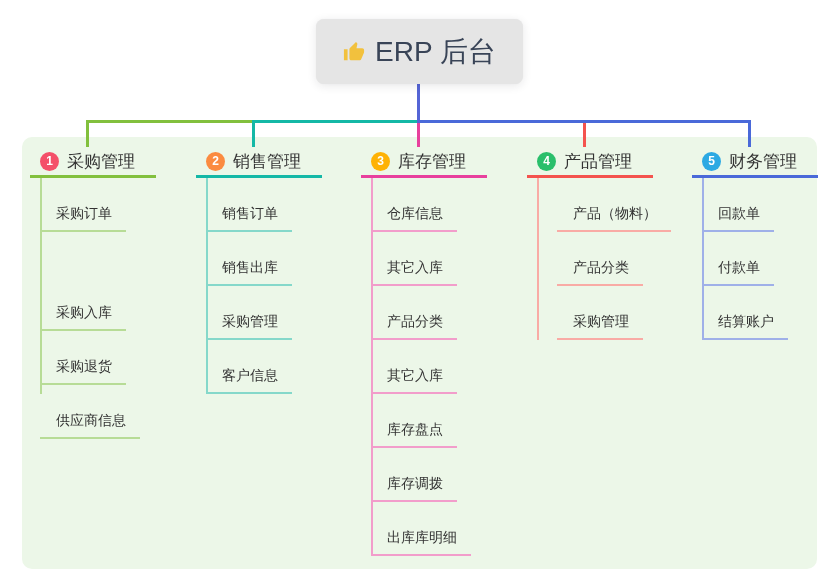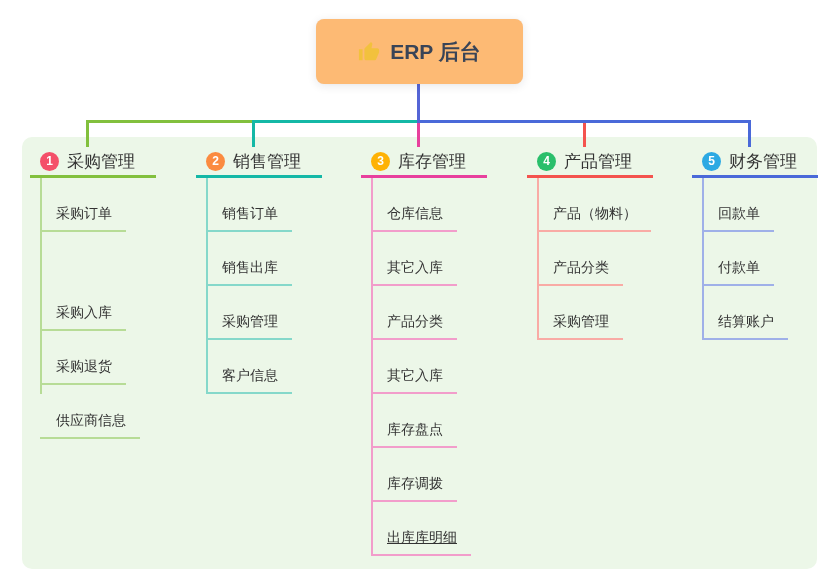--- a/index.html
+++ b/index.html
@@ -7,24 +7,24 @@
     position:relative;width:839px;height:588px;overflow:hidden;
     font-family:"Liberation Sans","DejaVu Sans",sans-serif;background:#ffffff;
   }
   .panel{
     position:absolute;left:22px;top:137px;width:795px;height:432px;
     border-radius:10px;
   }
   .seg{position:absolute;}
   .root-node{
     position:absolute;left:316px;top:19px;width:207px;height:65px;
-    background:#fdba74;border-radius:8px;
+    background:#e5e5e5;border-radius:8px;
     box-shadow:0 2px 10px rgba(29,33,41,0.10),0 0 1px rgba(0,0,0,0.06);
     display:flex;align-items:center;justify-content:center;gap:10px;
-    font-size:21px;font-weight:700;cursor:pointer;
+    font-size:28px;font-weight:400;cursor:pointer;
   }
   .root-icon{display:inline-flex;align-items:center;}
   .branch-title{
     position:absolute;height:28px;width:116px;box-sizing:content-box;
     display:flex;align-items:center;gap:8px;padding-left:10px;
     font-size:17px;color:#333333;cursor:pointer;white-space:nowrap;
   }
   .badge{
     width:19px;height:19px;border-radius:50%;flex:0 0 19px;
     display:flex;align-items:center;justify-content:center;
@@ -119,30 +119,30 @@
         </div>
         <div class="child" style="border-bottom: 2px solid rgb(242, 157, 203);">
           <span>其它入库</span>
         </div>
         <div class="child" style="border-bottom: 2px solid rgb(242, 157, 203);">
           <span>库存盘点</span>
         </div>
         <div class="child" style="border-bottom: 2px solid rgb(242, 157, 203);">
           <span>库存调拨</span>
         </div>
-        <div class="child" style="border-bottom: 2px solid rgb(242, 157, 203); text-decoration: underline;">
+        <div class="child" style="border-bottom: 2px solid rgb(242, 157, 203);">
           <span>出库库明细</span>
         </div>
       </div>
       <div class="branch-title" style="left: 527px; top: 147px; border-bottom: 3px solid rgb(244, 83, 78);">
         <span class="badge" style="background: rgb(42, 191, 107);">4</span>
         <span>产品管理</span>
       </div>
       <div class="vline" style="left: 537px; top: 178px; height: 162px; background: rgb(249, 171, 165);"></div>
-      <div class="children" style="left: 537px; top: 178px;">
+      <div class="children" style="left: 557px; top: 178px;">
         <div class="child" style="border-bottom: 2px solid rgb(249, 171, 165);">
           <span>产品（物料）</span>
         </div>
         <div class="child" style="border-bottom: 2px solid rgb(249, 171, 165);">
           <span>产品分类</span>
         </div>
         <div class="child" style="border-bottom: 2px solid rgb(249, 171, 165);">
           <span>采购管理</span>
         </div>
       </div>

